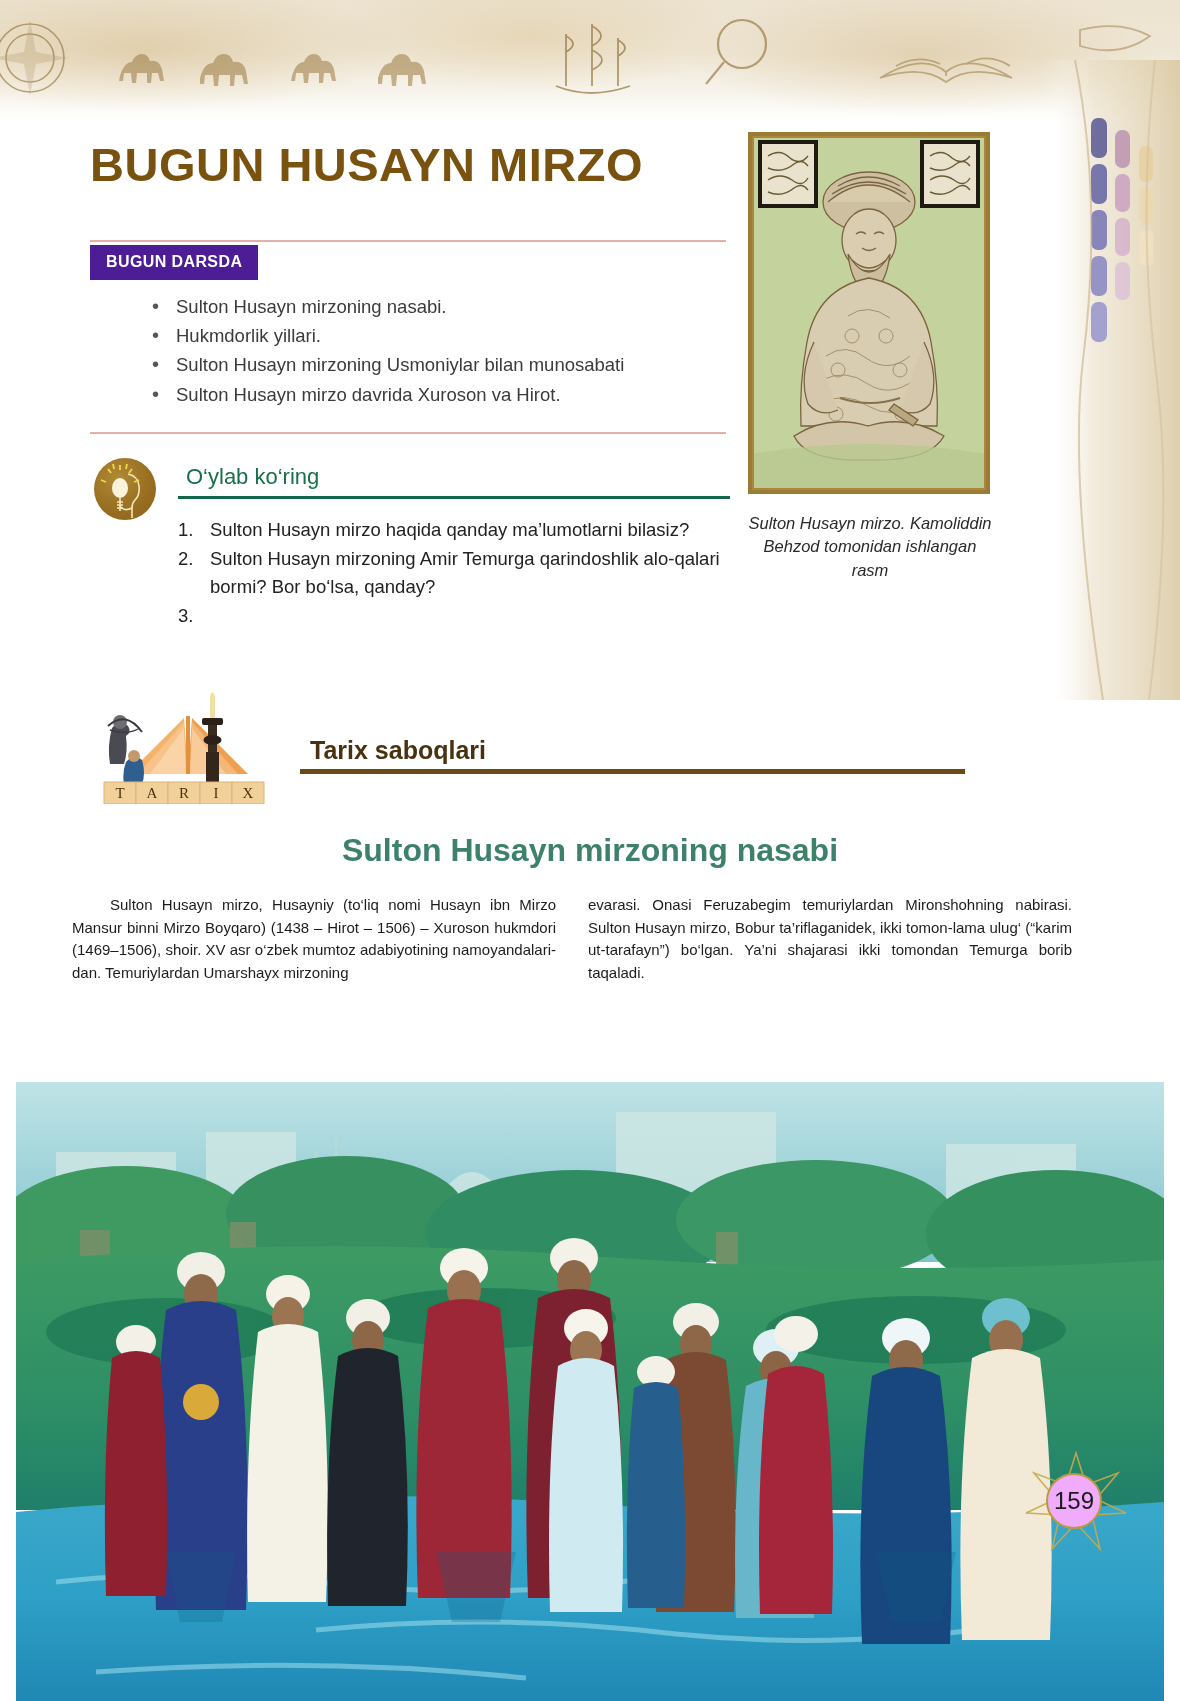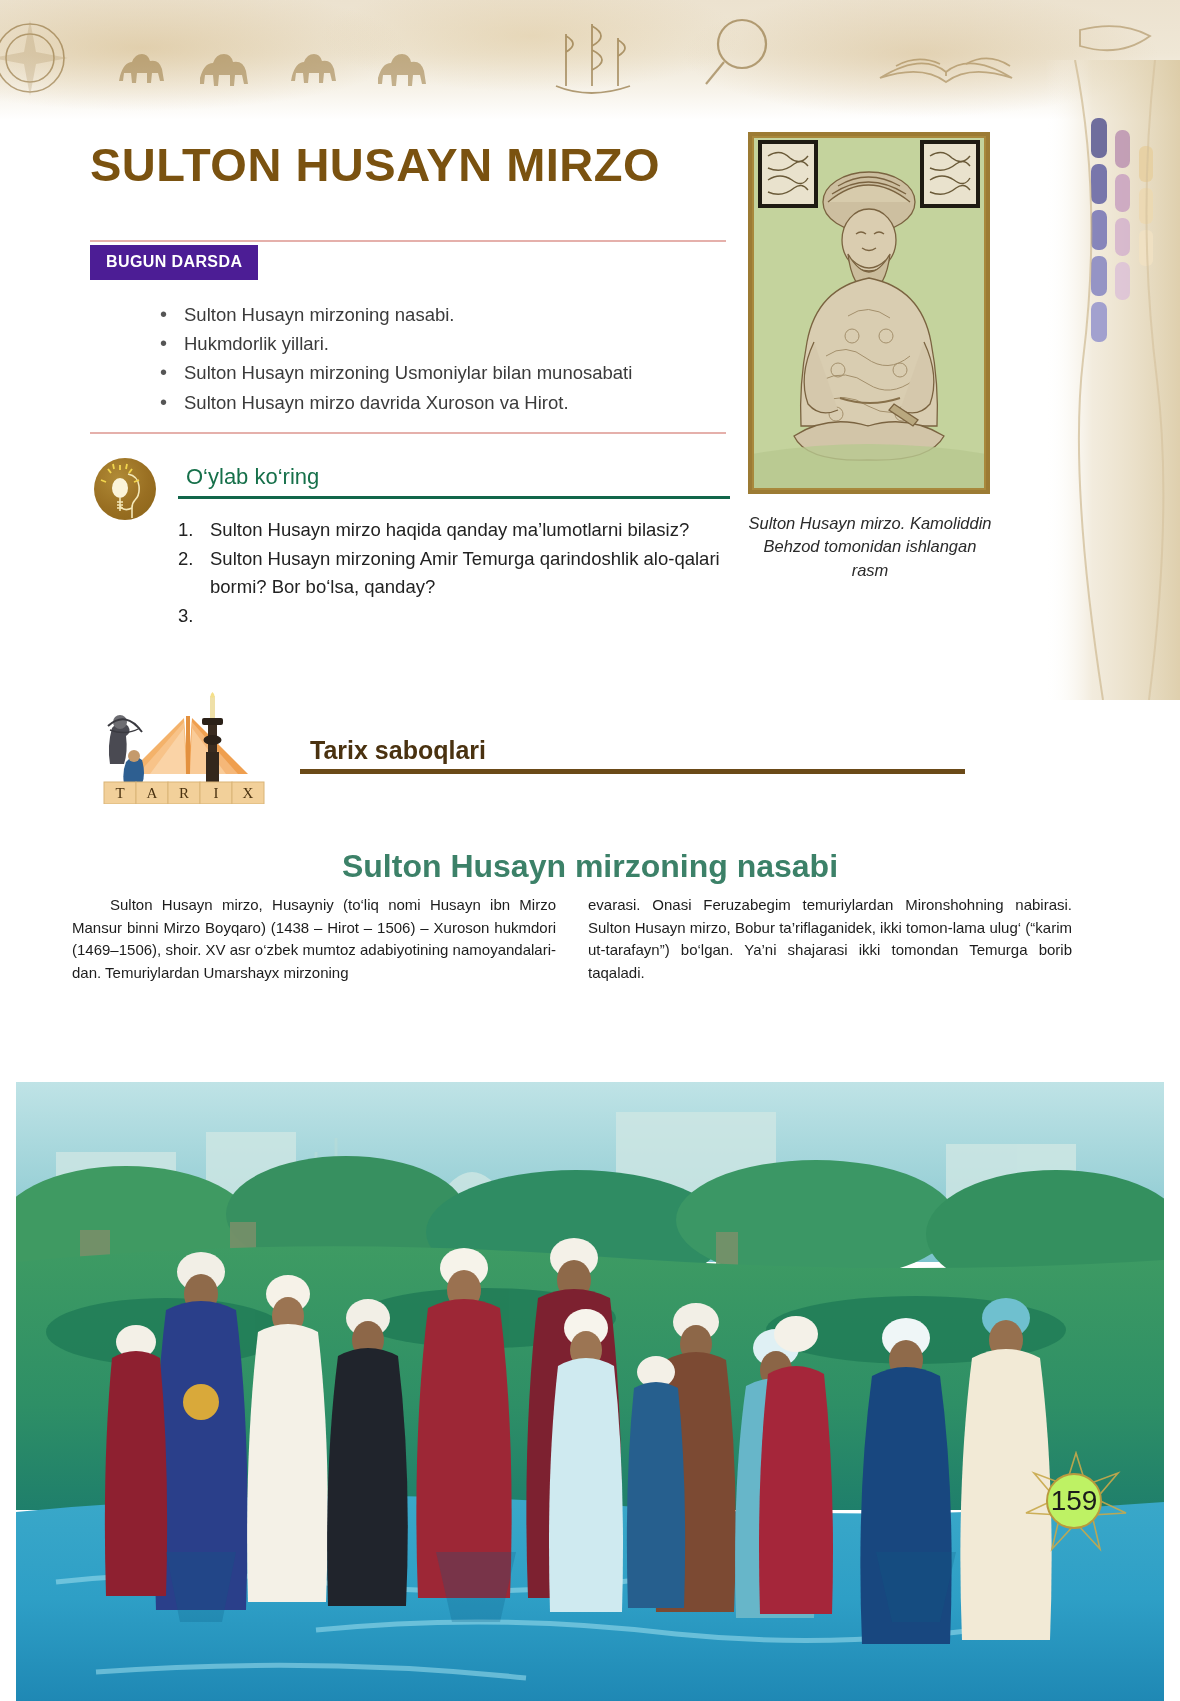--- a/index.html
+++ b/index.html
@@ -38,21 +38,21 @@
   .rule-top{position:absolute;left:90px;top:240px;width:636px;height:2px;background:#e5b0ab;}
   .badge{
     position:absolute;left:90px;top:245px;
     background:#4c1d95;color:#fff;
     font-size:16px;font-weight:bold;letter-spacing:.4px;
     padding:8px 16px 9px 16px;
   }
   .bullets{
     position:absolute;left:140px;top:292px;width:600px;
     font-size:18.5px;color:#3b3b3b;line-height:1.58;
-    list-style:none;margin:8px;padding:0;
+    list-style:none;margin:0;padding:0;
   }
   .bullets li{position:relative;padding-left:36px;}
   .bullets li::before{
     content:"•";position:absolute;left:12px;top:-1px;color:#555;font-size:20px;
   }
   .rule-bot{position:absolute;left:90px;top:432px;width:636px;height:2px;background:#e5b0ab;}
 
   
   .think-icon{
     position:absolute;left:94px;top:458px;width:62px;height:62px;
@@ -76,21 +76,21 @@
   .tarix-icon{position:absolute;left:98px;top:682px;width:180px;height:122px;}
   .tarix-title{
     position:absolute;left:310px;top:736px;
     font-size:25px;font-weight:bold;color:#4a3210;
   }
   .tarix-rule{position:absolute;left:300px;top:769px;width:665px;height:5px;background:#6b4a18;}
 
   
   .sect-head{
     position:absolute;left:0;top:832px;width:1180px;text-align:center;
-    font-size:32px;font-weight:bold;color:#3c8168;margin-top:16px;
+    font-size:32px;font-weight:bold;color:#3c8168;
   }
 
   
   .cols{
     position:absolute;left:72px;top:894px;width:1028px;height:180px;
     display:flex;gap:32px;
   }
   .col{
     width:484px;font-size:15px;line-height:1.50;color:#1d1d1d;
     text-align:justify;text-justify:inter-word;
@@ -109,23 +109,23 @@
     position:absolute;left:744px;top:512px;width:252px;text-align:center;
     font-size:16.5px;font-style:italic;color:#2a2a2a;line-height:1.42;
   }
 
   
   .painting{
     position:absolute;left:16px;top:1082px;width:1148px;height:619px;overflow:hidden;
   }
   .pagenum{
     position:absolute;right:78px;bottom:172px;width:52px;height:52px;border-radius:50%;
-    background:#bef264;border:2px solid #b99a3e;
+    background:#f0abfc;border:2px solid #b99a3e;
     display:flex;align-items:center;justify-content:center;
-    font-size:28px;color:#1b1b1b;z-index:7;
+    font-size:24px;color:#1b1b1b;z-index:7;
   }
   .sunburst{position:absolute;right:52px;bottom:146px;width:104px;height:104px;z-index:6;}
 </style>
 </head>
 <body>
 
 <div class="page">
 
   <div class="topband">
     <svg width="1180" height="120" style="position:absolute;left:0;top:0;">
@@ -187,21 +187,21 @@
         <rect x="70" y="202" width="15" height="38" rx="7" fill="#dcc0d8"></rect>
         <rect x="94" y="86" width="14" height="36" rx="6" fill="#e7cf9e"></rect>
         <rect x="94" y="128" width="14" height="36" rx="6" fill="#edd9b0"></rect>
         <rect x="94" y="170" width="14" height="36" rx="6" fill="#f2e2c3"></rect>
       </g>
       <path d="M30 0 q28 140 8 300 q-14 120 20 340" stroke="#cbb68c" stroke-width="2" fill="none" opacity=".65"></path>
       <path d="M110 0 q-18 160 2 320 q16 130 -8 320" stroke="#d3c09b" stroke-width="2" fill="none" opacity=".6"></path>
     </svg>
   </div>
 
-  <div class="title">SULTON HUSAYN MIRZO</div>
+  <div class="title">BUGUN HUSAYN MIRZO</div>
 
   <div class="rule-top"></div>
   <div class="badge">BUGUN DARSDA</div>
 
   <ul class="bullets">
     <li>Sulton Husayn mirzoning nasabi.</li>
     <li>Hukmdorlik yillari.</li>
     <li>Sulton Husayn mirzoning Usmoniylar bilan munosabati</li>
     <li>Sulton Husayn mirzo davrida Xuroson  va Hirot.</li>
   </ul>

